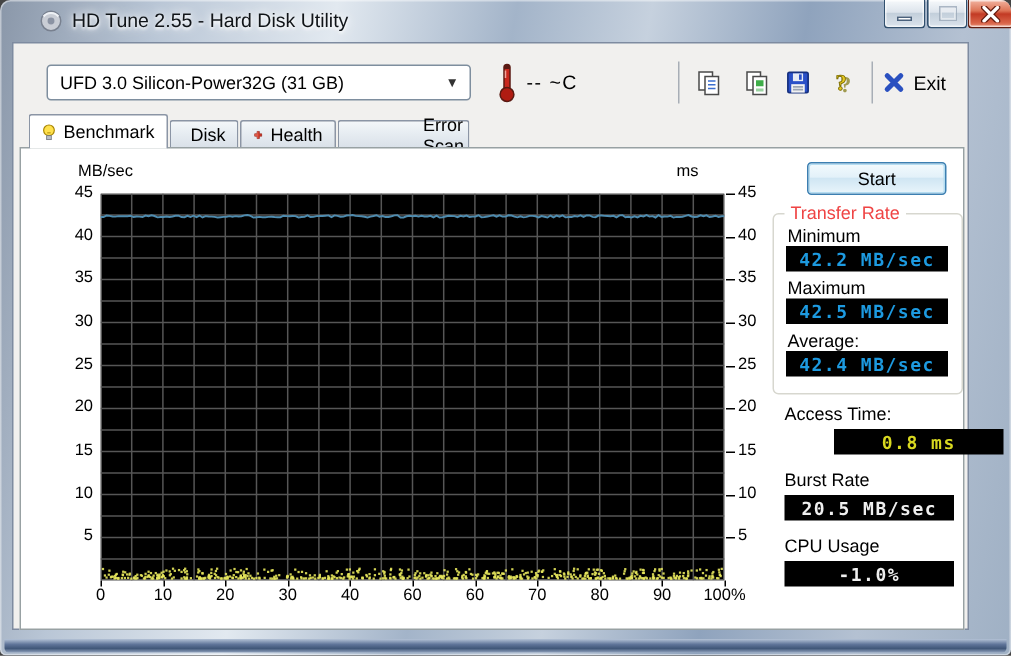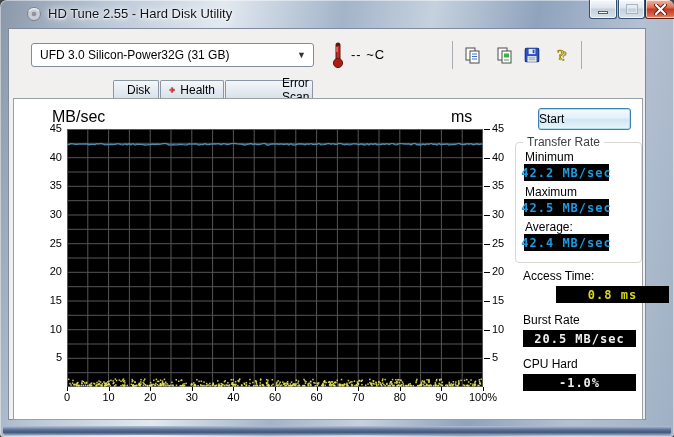--- a/index.html
+++ b/index.html
@@ -69,53 +69,53 @@
   .tab-active { top:47px; height:23px; z-index:3; background:#fff; }
   .t-benchmark { left:10px;  width:93px; }
   .t-info      { left:104px; width:46px; }
   .t-health    { left:151px; width:64px; }
   .t-errscan   { left:216px; width:88px;gap:48px; }
   
   .panel {
     position:absolute; left:4px; top:69px; width:630px; height:322px;
     background:#fff; border:1px solid #98a1a3; z-index:2;
   }
-  .axis-unit { position:absolute; font-size:16px; color:#000; }
+  .axis-unit { position:absolute; font-size:11px; color:#000; }
   .unit-left  { left:38px; top:9px; }
   .unit-right { left:437px; top:9px; }
   #plot { position:absolute; left:53px; top:30px; }
   .ytick-l { position:absolute; width:22px; text-align:right; font-size:11px; color:#000; }
   .ytick-r { position:absolute; left:478px; font-size:11px; color:#000; }
   .ydash-r { position:absolute; left:470px; width:6px; height:1px; background:#000; }
   .xdash   { position:absolute; top:288px; width:1px; height:4px; background:#000; }
   .xtick   { position:absolute; top:292px; width:34px; text-align:center; font-size:11px; color:#000; }
   
   .start-btn {
     position:absolute; left:524px; top:9px; width:93px; height:22px;
-    font-size:12px; color:#000; text-align:left; line-height:20px; cursor:pointer;
+    font-size:12px; color:#000; text-align:center; line-height:20px; cursor:pointer;
     border:1px solid #3c7fb1; border-radius:3px;
     background:linear-gradient(180deg,#f3fafd 0%,#e3f1f9 45%,#d0e6f3 50%,#e9f5fb 100%);
     box-shadow:inset 0 0 0 1px #b4dcf0;
   }
   .group {
     position:absolute; left:501px; top:43px; width:127px; height:121px;
     border:1px solid #d7d7cf; border-radius:4px;
   }
-  .group-legend { position:absolute; left:7px; top:-8px; background:#fff; padding:0 4px; font-size:12px; color:#404040; white-space:nowrap; }
+  .group-legend { position:absolute; left:7px; top:-8px; background:#fff; padding:0 4px; font-size:12px; color:#ef4444; white-space:nowrap; }
   .fld-label { position:absolute; font-size:12px; color:#000; white-space:nowrap; }
   .lcd {
     position:absolute; height:17px; background:#000; display:flex;
     align-items:center; justify-content:center;
     font-family:"DejaVu Sans Mono","Liberation Mono",monospace;
     font-size:12px; font-weight:bold; letter-spacing:1px; white-space:nowrap;
   }
   .lcd-cyan   { color:#1d9ae0; }
   .lcd-yellow { color:#d8d820; }
   .lcd-white  { color:#efefef; }
-  .gl1 { left:9px; } .glcd { left:8px; width:85px; }
+  .gl1 { left:9px; } .glcd { left:8px; width:108px; }
   .lab-min{top:7px;}  .lcd-min{top:21px;}
   .lab-max{top:42px;} .lcd-max{top:56px;}
   .lab-avg{top:77px;} .lcd-avg{top:91px;}
   .lab-access{left:509px; top:170px;} .lcd-access{left:509px; top:187px; width:113px;margin-left:33px;}
   .lab-burst {left:509px; top:214px;} .lcd-burst {left:509px; top:231px; width:113px;}
   .lab-cpu   {left:509px; top:258px;} .lcd-cpu   {left:509px; top:275px; width:113px;}
   
   .frame-bottom {
     position:absolute; left:3px; right:3px; bottom:2px; height:9px; border-radius:0 0 3px 3px;
     background:linear-gradient(180deg,#b4c2d6 0%,#5f7499 40%,#415779 70%,#8ea0bb 100%);
@@ -195,21 +195,35 @@
     </div>
     <div class="tb-btn b-help">
       <svg width="19" height="19" viewBox="0 0 19 19">
         <text x="7" y="15" font-size="15" font-weight="bold" fill="#a09a50" font-family="serif">?</text>
         <text x="4" y="14" font-size="15" font-weight="bold" fill="#e8c81e" stroke="#7a6c00" stroke-width="0.6" font-family="serif">?</text>
       </svg>
     </div>
 
     <div class="tb-sep sep2"></div>
 
-
+    <div class="exit-btn">
+      <svg width="14" height="14" viewBox="0 0 14 14">
+        <path d="M2.5 2.5 L11.5 11.5 M11.5 2.5 L2.5 11.5" stroke="#2a50c0" stroke-width="3.4" stroke-linecap="round"></path>
+      </svg>
+      <span class="exit-label">Exit</span>
+    </div>
+
+    <div class="tab tab-active t-benchmark">
+      <svg width="12" height="15" viewBox="0 0 12 15">
+        <circle cx="6" cy="5.4" r="4.6" fill="#ffe14d" stroke="#a98500"></circle>
+        <rect x="4" y="10" width="4" height="3.4" fill="#b9bec6" stroke="#6d747e" stroke-width="0.7"></rect>
+        <line x1="4.5" y1="7.6" x2="7.5" y2="7.6" stroke="#a98500" stroke-width="0.8"></line>
+      </svg>
+      <span>Benchmark</span>
+    </div>
     <div class="tab tab-inactive t-info">
       <svg width="9" height="14" viewBox="0 0 9 14">
         <circle cx="4.5" cy="2" r="2" fill="#2050c8"></circle>
         <path d="M1.5 5.5 h5 v6 h2 v2 h-8 v-2 h2 v-4 h-1 z" fill="#2050c8"></path>
       </svg>
       <span>Disk</span>
     </div>
     <div class="tab tab-inactive t-health">
       <svg width="14" height="14" viewBox="0 0 16 16">
         <path d="M6 2 h4 v4 h4 v4 h-4 v4 H6 v-4 H2 V6 h4 z" fill="#d03a2a" stroke="#8a1a10"></path>
@@ -902,21 +916,21 @@
         <span class="fld-label gl1 lab-avg">Average:</span>
         <div class="lcd lcd-cyan glcd lcd-avg">42.4 MB/sec</div>
       </div>
 
       <span class="fld-label lab-access">Access Time:</span>
       <div class="lcd lcd-yellow lcd-access">0.8 ms</div>
 
       <span class="fld-label lab-burst">Burst Rate</span>
       <div class="lcd lcd-white lcd-burst">20.5 MB/sec</div>
 
-      <span class="fld-label lab-cpu">CPU Hard</span>
+      <span class="fld-label lab-cpu">CPU Usage</span>
       <div class="lcd lcd-white lcd-cpu">-1.0%</div>
     <div class="ytick-l" style="left: 26px; top: 23px;">45</div>
         <div class="ytick-r" style="top: 23px;">45</div>
         <div class="ydash-r" style="top: 30px;"></div>
         <div class="ytick-l" style="left: 26px; top: 51.6667px;">40</div>
         <div class="ytick-r" style="top: 51.6667px;">40</div>
         <div class="ydash-r" style="top: 58.6667px;"></div>
         <div class="ytick-l" style="left: 26px; top: 80.3333px;">35</div>
         <div class="ytick-r" style="top: 80.3333px;">35</div>
         <div class="ydash-r" style="top: 87.3333px;"></div>

